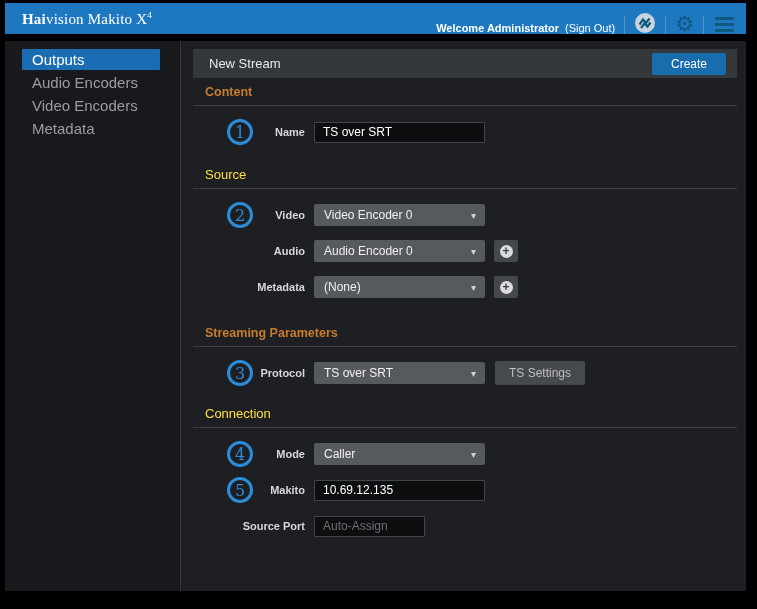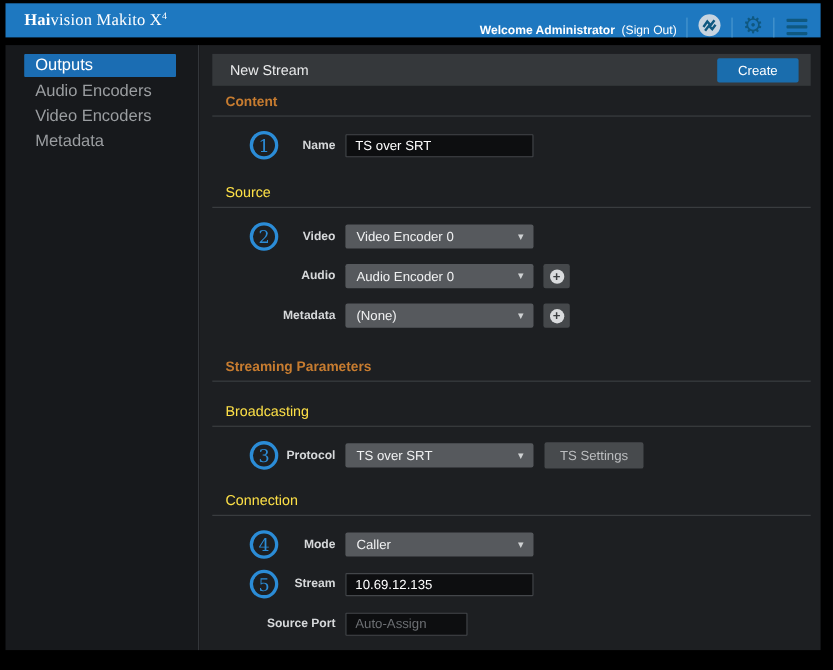--- a/index.html
+++ b/index.html
@@ -149,21 +149,20 @@
           <span class="val">(None)</span>
           <span class="arr">▾</span>
         </div>
         <button class="plus-btn">
             <span class="pc">+</span>
           </button>
       </div>
 
       <h2 class="sec orange m-stream">Streaming Parameters</h2>
 
-      <h2 class="sec gray m-broad">Broadcasting</h2>
 
       <div class="row first">
         <span class="step">3</span>
         <label class="lbl">Protocol</label>
         <div class="dropdown">
           <span class="val">TS over SRT</span>
           <span class="arr">▾</span>
         </div>
         <button class="ts-btn">TS Settings</button>
       </div>
@@ -174,21 +173,21 @@
         <span class="step">4</span>
         <label class="lbl">Mode</label>
         <div class="dropdown">
           <span class="val">Caller</span>
           <span class="arr">▾</span>
         </div>
       </div>
 
       <div class="row">
         <span class="step">5</span>
-        <label class="lbl">Stream</label>
+        <label class="lbl">Makito</label>
         <input class="txt wide" type="text" value="10.69.12.135" style="">
       </div>
 
       <div class="row">
         <label class="lbl">Source Port</label>
         <input class="txt narrow" type="text" placeholder="Auto-Assign" style="">
       </div>
 
     </main>
   </div>

